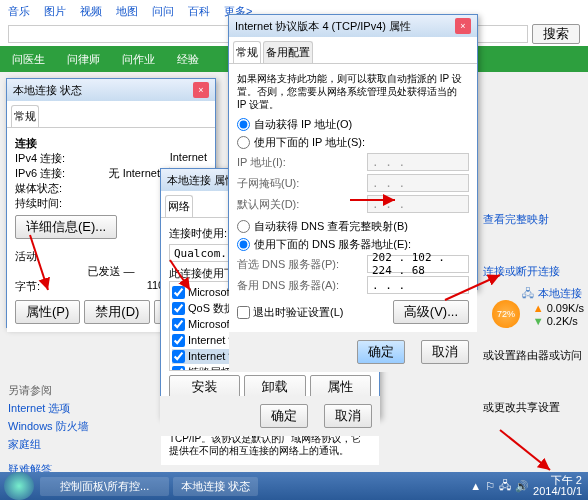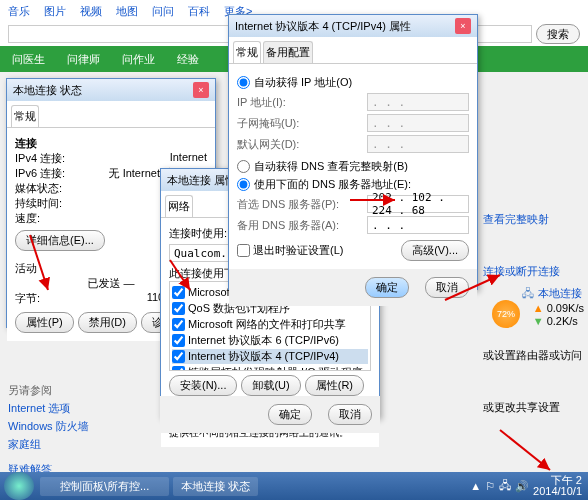--- a/index.html
+++ b/index.html
@@ -10,21 +10,21 @@
 .searchrow input{flex:1;height:18px;border:1px solid #ccc;margin-right:4px}
 .searchrow button{height:20px;padding:0 10px;background:#f5f5f5;border:1px solid #999}
 .greenbar{background:#2d9f3e;height:26px;display:flex;align-items:center;color:#fff;gap:22px;padding:0 12px}
 .win{position:absolute;background:#f0f0f0;border:1px solid #5a8bc9;box-shadow:2px 2px 6px rgba(0,0,0,.3)}
 .titlebar{background:linear-gradient(#e8f0fb,#c8dcf0);height:22px;display:flex;align-items:center;padding:0 6px;font-size:11px}
 .titlebar .closebtn{margin-left:auto;width:16px;height:16px;background:#e56;border-radius:2px;display:flex;align-items:center;justify-content:center;color:#fff;font-size:9px}
 .tabrow{background:#fff;border-bottom:1px solid #ccc;display:flex;padding:4px 4px 0}
 .tab{padding:3px 2px;border:1px solid #ccc;border-bottom:none;background:#fff;margin-right:2px;border-radius:3px 3px 0 0}
 .tab.inactive{background:#eee}
 .panel{background:#fff;padding:8px;font-size:11px}
-.btn{background:linear-gradient(#fdfdfd,#e5e5e5);border:1px solid #999;padding:2px 10px;border-radius:10px;font-size:11px}
+.btn{background:linear-gradient(#fdfdfd,#e5e5e5);border:1px solid #999;padding:2px 10px;border-radius:2px;font-size:13px}
 .radio-row{display:flex;align-items:center;margin:3px 0}
 .radio-row input{margin-right:4px}
 .iprow{display:flex;align-items:center;margin:3px 0}
 .iprow label{width:130px;color:#666}
 .ipbox{border:1px solid #ccc;height:18px;flex:1;padding:0 4px;font-family:monospace;display:flex;align-items:center}
 .ipbox.disabled{background:#f5f5f5;color:#999}
 .footer-btns{display:flex;justify-content:flex-end;gap:16px;padding:8px;background:#f0f0f0}
 .taskbar{position:absolute;bottom:0;left:0;right:0;height:28px;background:linear-gradient(#4a7ab8,#2a5a98);display:flex;align-items:center;color:#fff;font-size:10px}
 .startbtn{width:30px;height:28px;background:radial-gradient(circle,#7ec,#2a5a98);border-radius:50%;margin:0 4px}
 .tray{margin-left:auto;display:flex;align-items:center;gap:4px;padding:0 6px;color:#fff}
@@ -72,21 +72,20 @@
     <div style="display:flex;justify-content:space-between">
         <span>IPv4 连接:</span>
         <span>Internet</span>
       </div>
     <div style="display:flex;justify-content:space-between">
         <span>IPv6 连接:</span>
         <span>无 Internet 访问权限</span>
       </div>
     <div>媒体状态:</div>
     <div>持续时间:</div>
-    <div>速度:</div>
     <button class="btn" style="margin:4px 0">详细信息(E)...</button>
     <div style="font-weight:normal;margin-top:6px">活动</div>
     <div style="text-align:center">已发送 —</div>
     <div style="display:flex;justify-content:space-between">
         <span>字节:</span>
         <span>110,708,283</span>
       </div>
     <div style="display:flex;gap:4px;margin-top:6px">
       <button class="btn">属性(P)</button>
       <button class="btn">禁用(D)</button>
@@ -151,23 +150,28 @@
 <div class="win" style="left:228px;top:14px;width:250px;height:276px">
   <div class="titlebar">
     <span>Internet 协议版本 4 (TCP/IPv4) 属性</span>
     <span class="closebtn">×</span>
   </div>
   <div class="tabrow">
     <div class="tab">常规</div>
     <div class="tab inactive">备用配置</div>
   </div>
   <div class="panel">
+    <div style="font-size:10px;line-height:1.3;margin-bottom:6px">如果网络支持此功能，则可以获取自动指派的 IP 设置。否则，您需要从网络系统管理员处获得适当的 IP 设置。</div>
     <div class="radio-row">
         <input type="radio" checked="" style="">
         <span>自动获得 IP 地址(O)</span>
+      </div>
+    <div class="radio-row">
+        <input type="radio" style="">
+        <span>使用下面的 IP 地址(S):</span>
       </div>
     <div class="iprow">
         <label>IP 地址(I):</label>
         <div class="ipbox disabled">. . .</div>
       </div>
     <div class="iprow">
         <label>子网掩码(U):</label>
         <div class="ipbox disabled">. . .</div>
       </div>
     <div class="iprow">

